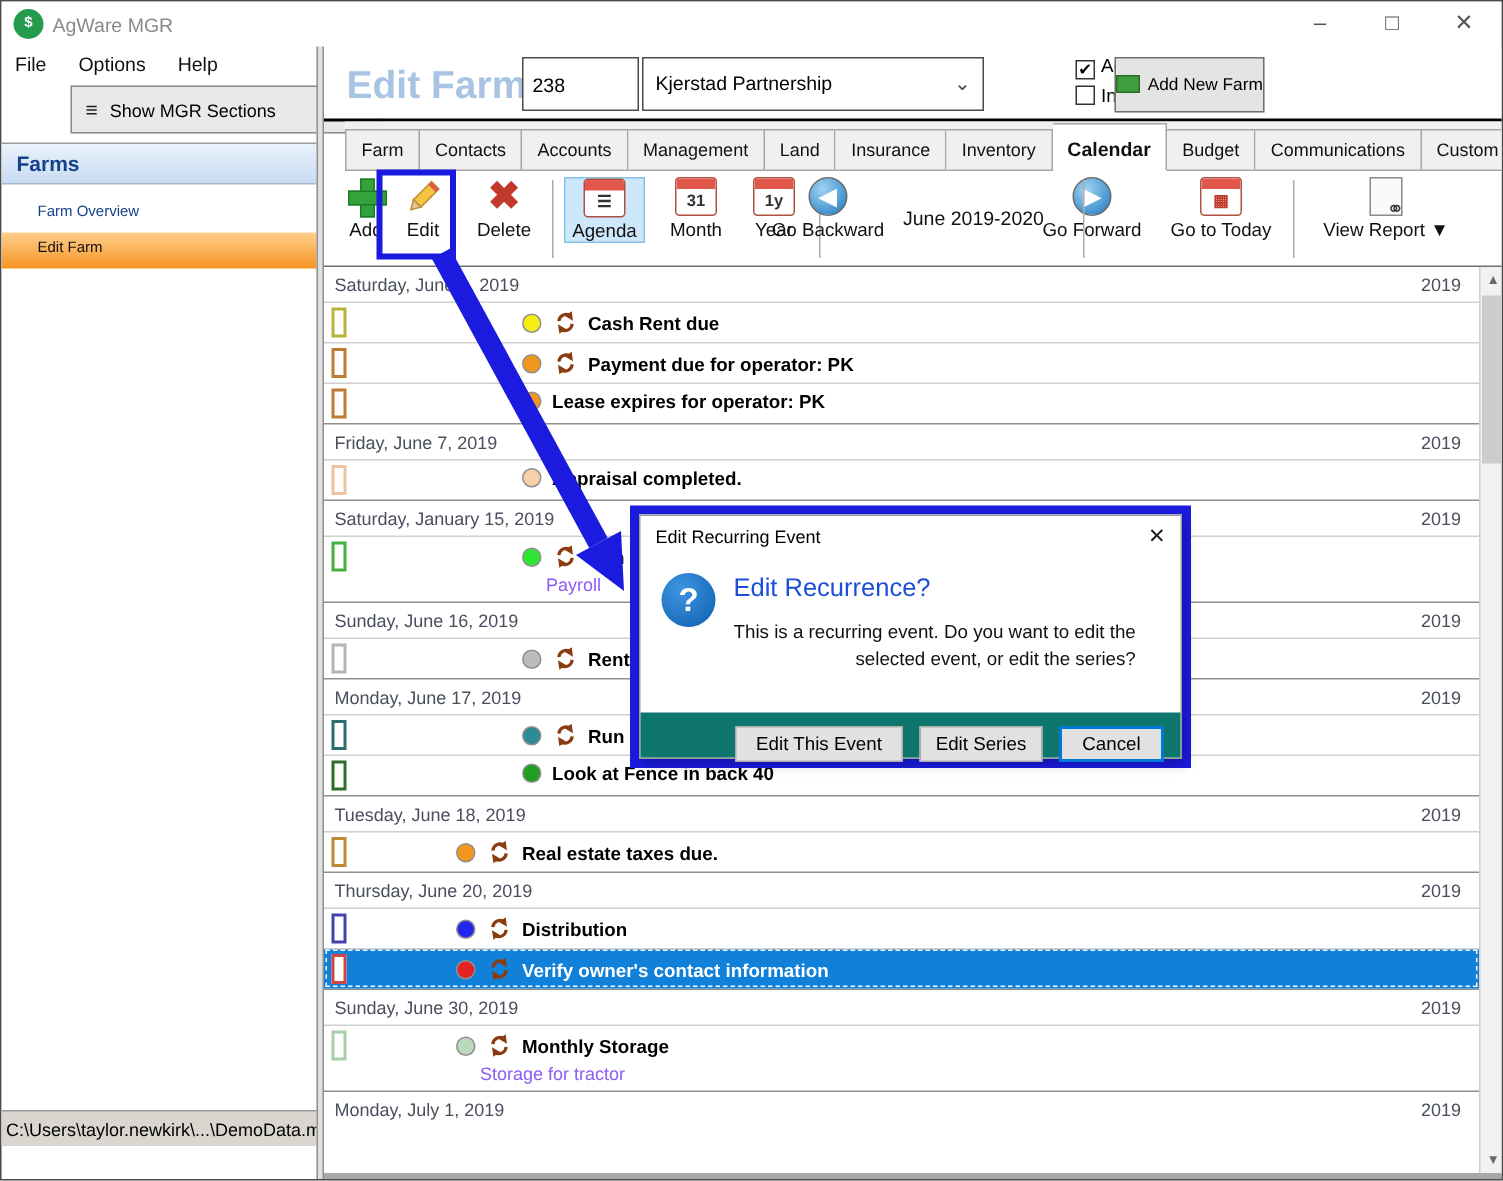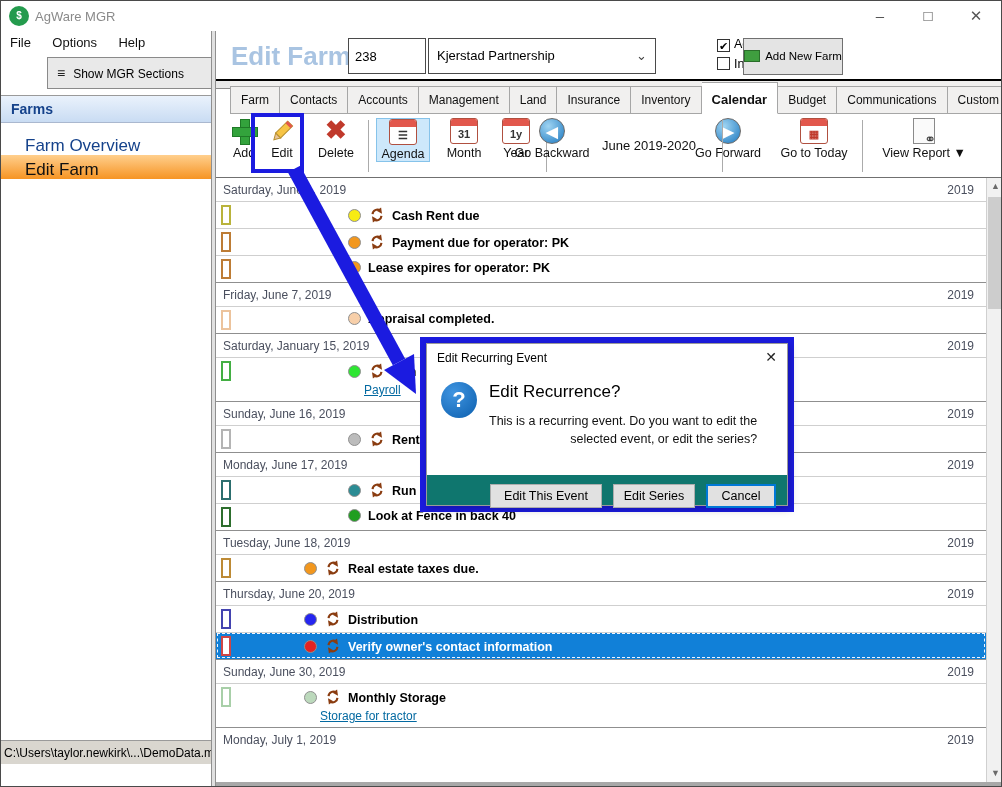--- a/index.html
+++ b/index.html
@@ -18,21 +18,21 @@
   .menuitem { display:inline-block; padding:4px 9px 0 9px; font-size:13px; color:#111; }
 
   
   .sidebar { position:absolute; left:0; top:54px; width:210px; height:709px; background:#fff; }
   .mgr-toggle { position:absolute; left:2px; top:2px; width:206px; height:32px; background:#e9e9e9;
                 border:1px solid #8a8a8a; font-size:12px; line-height:30px;margin-left:44px; }
   .mgr-toggle .burger { display:inline-block; margin:0 8px 0 9px; font-weight:bold; font-size:14px; color:#222; }
   .farms-head { position:absolute; left:0; top:40px; width:210px; height:28px;
                 background:linear-gradient(#eaf2fc,#c9dcf3); border-top:1px solid #9a9a9a; border-bottom:1px solid #aab8cf;
                 color:#15428b; font-weight:bold; font-size:14px; padding:5px 0 0 10px; }
-  .nav-item { position:absolute; left:0; width:210px; height:24px; font-size:17px; color:#15428b;
+  .nav-item { position:absolute; left:0; width:210px; height:24px; font-size:10px; color:#15428b;
               padding:5px 0 0 24px; }
   .nav-sel { background:linear-gradient(#ffcf8d,#f69423); color:#111; }
   .side-status { position:absolute; left:0; top:685px; width:210px; height:24px; background:#d9d6cf;
                  border-top:1px solid #9a9a9a; font-size:12px; padding:5px 0 0 3px; white-space:nowrap; }
   .splitter { position:absolute; left:210px; top:30px; width:5px; height:757px; background:#e0e0e0;
               border-left:1px solid #8f8f8f; border-right:1px solid #8f8f8f; }
 
   
   .main-header { position:absolute; left:215px; top:30px; width:787px; height:48px; background:#fff; }
   .page-title { position:absolute; left:15px; top:10px; font-size:26px; font-weight:bold; color:#a9c4e2; }
@@ -89,40 +89,40 @@
   .day:first-child { border-top:none; }
   .day-head { height:23px; position:relative; color:#4a4f5e; font-size:12px; padding:5px 0 0 7px; }
   .day-year { position:absolute; right:12px; top:5px; }
   .event { position:relative; height:27px; border-top:1px solid #cfcfcf; }
   .event.tall { height:44px; }
   .event .chip { position:absolute; left:5px; top:3px; width:10px; height:20px; background:#fff; border:2px solid #999; }
   .evline { position:absolute; top:5px; left:0; height:18px; white-space:nowrap; }
   .dot { display:inline-block; width:13px; height:13px; border-radius:50%; border:1px solid #909090; vertical-align:-2px; }
   .rec { display:inline-block; vertical-align:-3px; margin-left:8px; }
   .etitle { font-weight:bold; font-size:12.5px; margin-left:7px; }
-  .enote { position:absolute; top:25px; font-size:12px; color:#0369a1;text-decoration:underline; }
+  .enote { position:absolute; top:25px; font-size:12px; color:#8b5cf6; }
   .event.sel { background:#1180d8; outline:1.5px dashed #f2f6ff; outline-offset:-2px; }
   .event.sel .etitle { color:#fff; }
 
   
   .vscroll { position:absolute; left:985px; top:177px; width:17px; height:604px; background:#f1f1f1; border-left:1px solid #d0d0d0; }
   .varrow { position:absolute; left:0; width:17px; height:17px; color:#6a6a6a; font-size:9px; text-align:center; line-height:17px; }
   .vthumb { position:absolute; left:1px; top:19px; width:15px; height:112px; background:#cdcdcd; }
   .bottom-strip { position:absolute; left:215px; top:781px; width:787px; height:6px; background:#a8a8a8; }
 
   
   .dlg-annot { position:absolute; left:419px; top:336px; width:374px; height:175px; border:6px solid #1b1be0; z-index:30; }
   .dialog { position:absolute; left:0; top:0; width:362px; height:163px; background:#fff; border:1px solid #9a9a9a;
             box-shadow:2px 3px 8px rgba(0,0,0,.25); }
   .dlg-title { height:26px; font-size:12px; padding:7px 0 0 10px; }
   .dlg-close { position:absolute; right:10px; top:5px; font-size:14px; color:#222; }
   .q-ico { position:absolute; left:14px; top:38px; width:36px; height:36px; border-radius:50%;
            background:radial-gradient(circle at 35% 30%,#3f94e0,#0c5fae); color:#fff; font-size:22px; font-weight:bold;
            text-align:center; line-height:36px; }
-  .dlg-head { position:absolute; left:62px; top:38px; font-size:17px; color:#000000; }
+  .dlg-head { position:absolute; left:62px; top:38px; font-size:17px; color:#1d4ed8; }
   .dlg-body { position:absolute; left:62px; top:68px; font-size:12.5px; line-height:18px; color:#111;text-align:right; }
   .dlg-btnbar { position:absolute; left:0; bottom:0; width:100%; height:30px; background:#0f766e; }
   .dlg-btn { position:absolute; top:9px; height:24px; background:#e1e1e1; border:1px solid #adadad;
              font-size:12.5px; text-align:center; line-height:22px; font-family:"Liberation Sans",sans-serif; }
   .dlg-btn.def { border:2px solid #0078d7; line-height:20px; }
 
   
   .edit-annot { position:absolute; left:250px; top:112px; width:53px; height:60px; border:4px solid #1b1be0; z-index:40; }
   .arrow-svg { position:absolute; left:0; top:0; width:1002px; height:787px; z-index:35; pointer-events:none; }
 </style>

